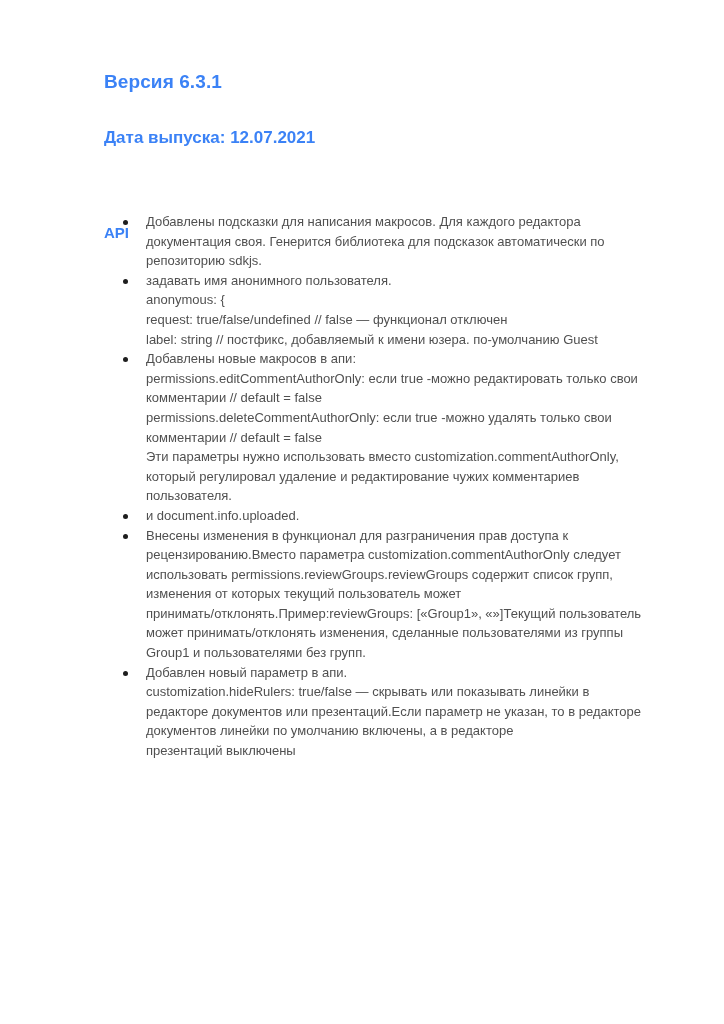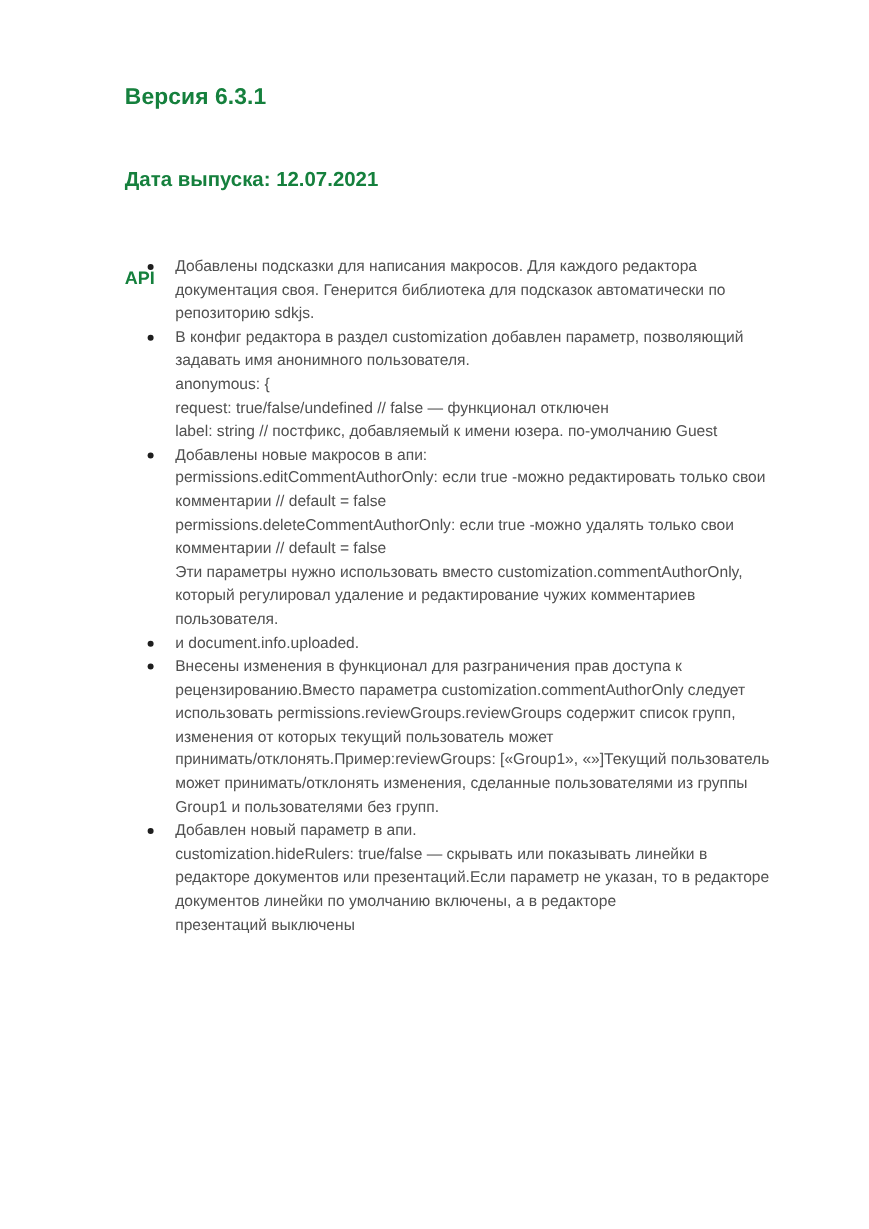--- a/index.html
+++ b/index.html
@@ -17,32 +17,32 @@
     }
     .page {
       position: absolute;
       left: 0;
       top: 0;
       width: 724px;
       height: 1024px;
     }
     h1, h2, h3 {
       margin: 0;
-      color: #15803d;
+      color: #3b82f6;
       font-weight: bold;
       position: absolute;
       left: 104px;
     }
     .h-version {
       top: 71px;
       font-size: 19px;
       letter-spacing: 0.1px;
     }
     .h-date {
-      top: 140px;
+      top: 128px;
       font-size: 17px;
       text-align: right;
     }
     .h-api {
       top: 176px;
       font-size: 15px;
       margin-top: 48px;
     }
     ul.items {
       position: absolute;
@@ -85,21 +85,20 @@
 
   <ul class="items">
     <li>
       <span class="bullet"></span>
       <span class="line">Добавлены подсказки для написания макросов. Для каждого редактора</span>
       <span class="line">документация своя. Генерится библиотека для подсказок автоматически по</span>
       <span class="line">репозиторию sdkjs.</span>
     </li>
     <li>
       <span class="bullet"></span>
-      <span class="line">В конфиг редактора в раздел customization добавлен параметр, позволяющий</span>
       <span class="line">задавать имя анонимного пользователя.</span>
       <span class="line">anonymous: {</span>
       <span class="line">request: true/false/undefined // false — функционал отключен</span>
       <span class="line">label: string // постфикс, добавляемый к имени юзера. по-умолчанию Guest</span>
     </li>
     <li>
       <span class="bullet"></span>
       <span class="line">Добавлены новые макросов в апи:</span>
       <span class="line">permissions.editCommentAuthorOnly: если true -можно редактировать только свои</span>
       <span class="line">комментарии // default = false</span>

